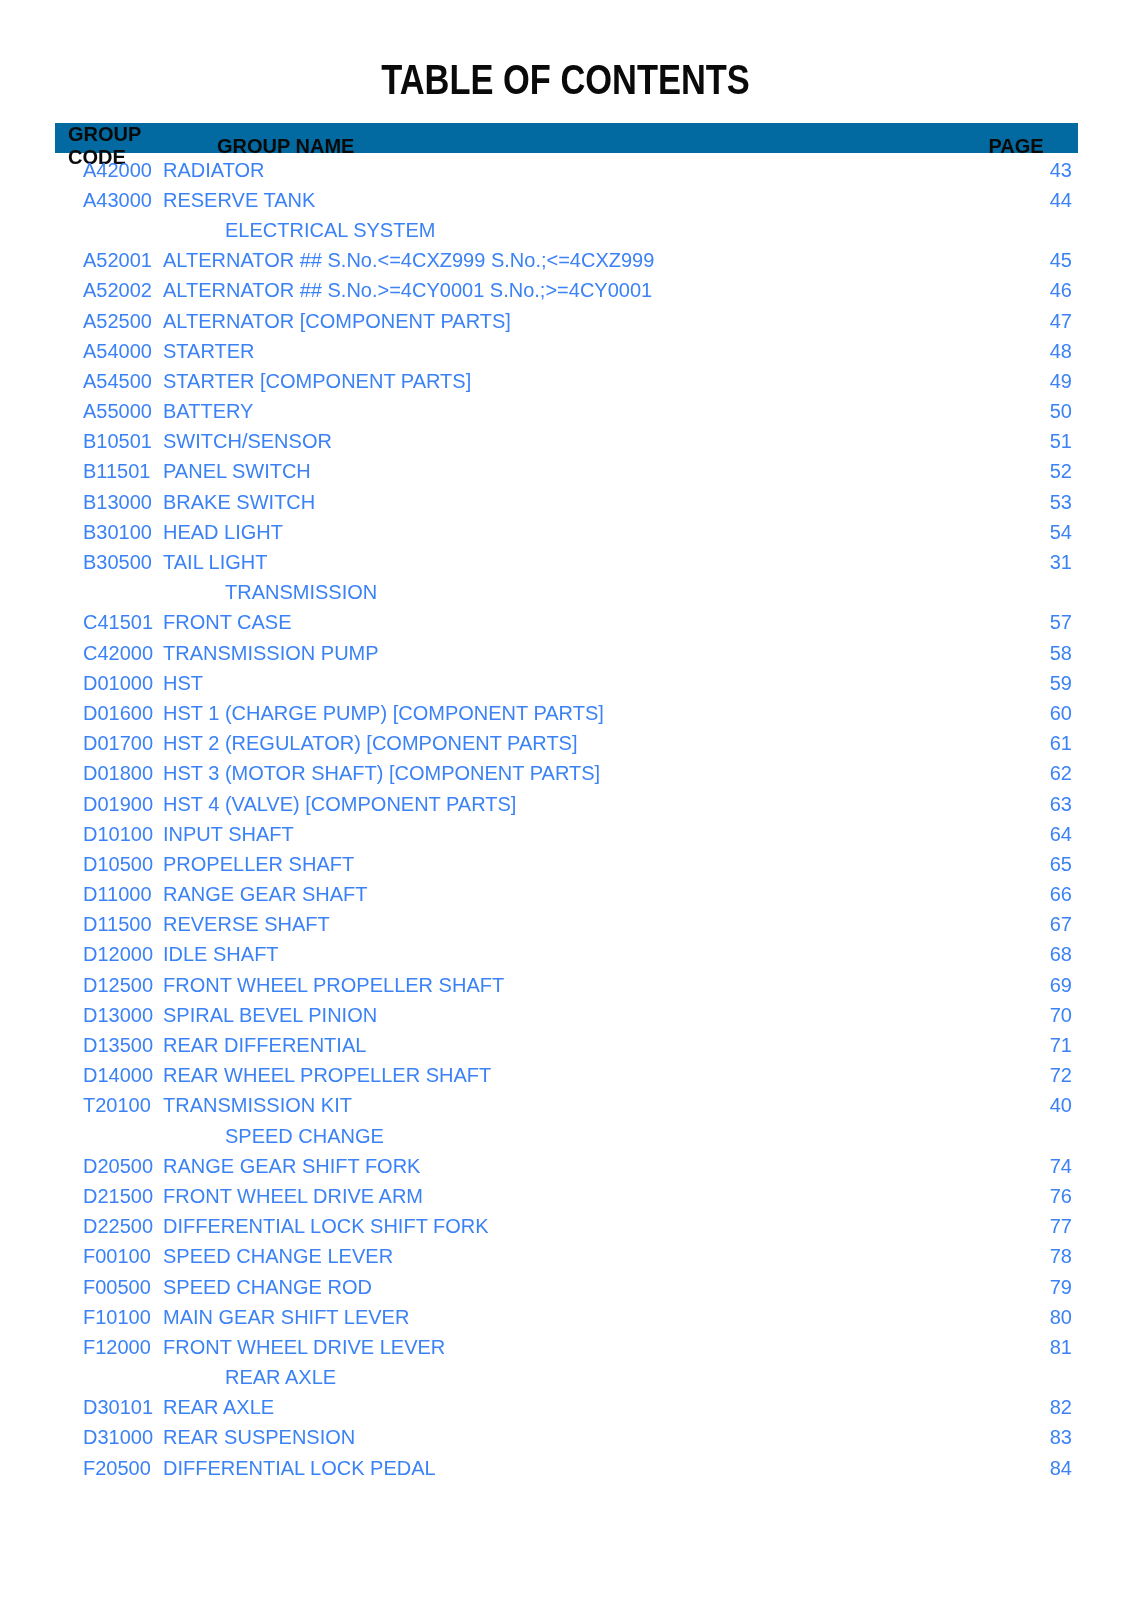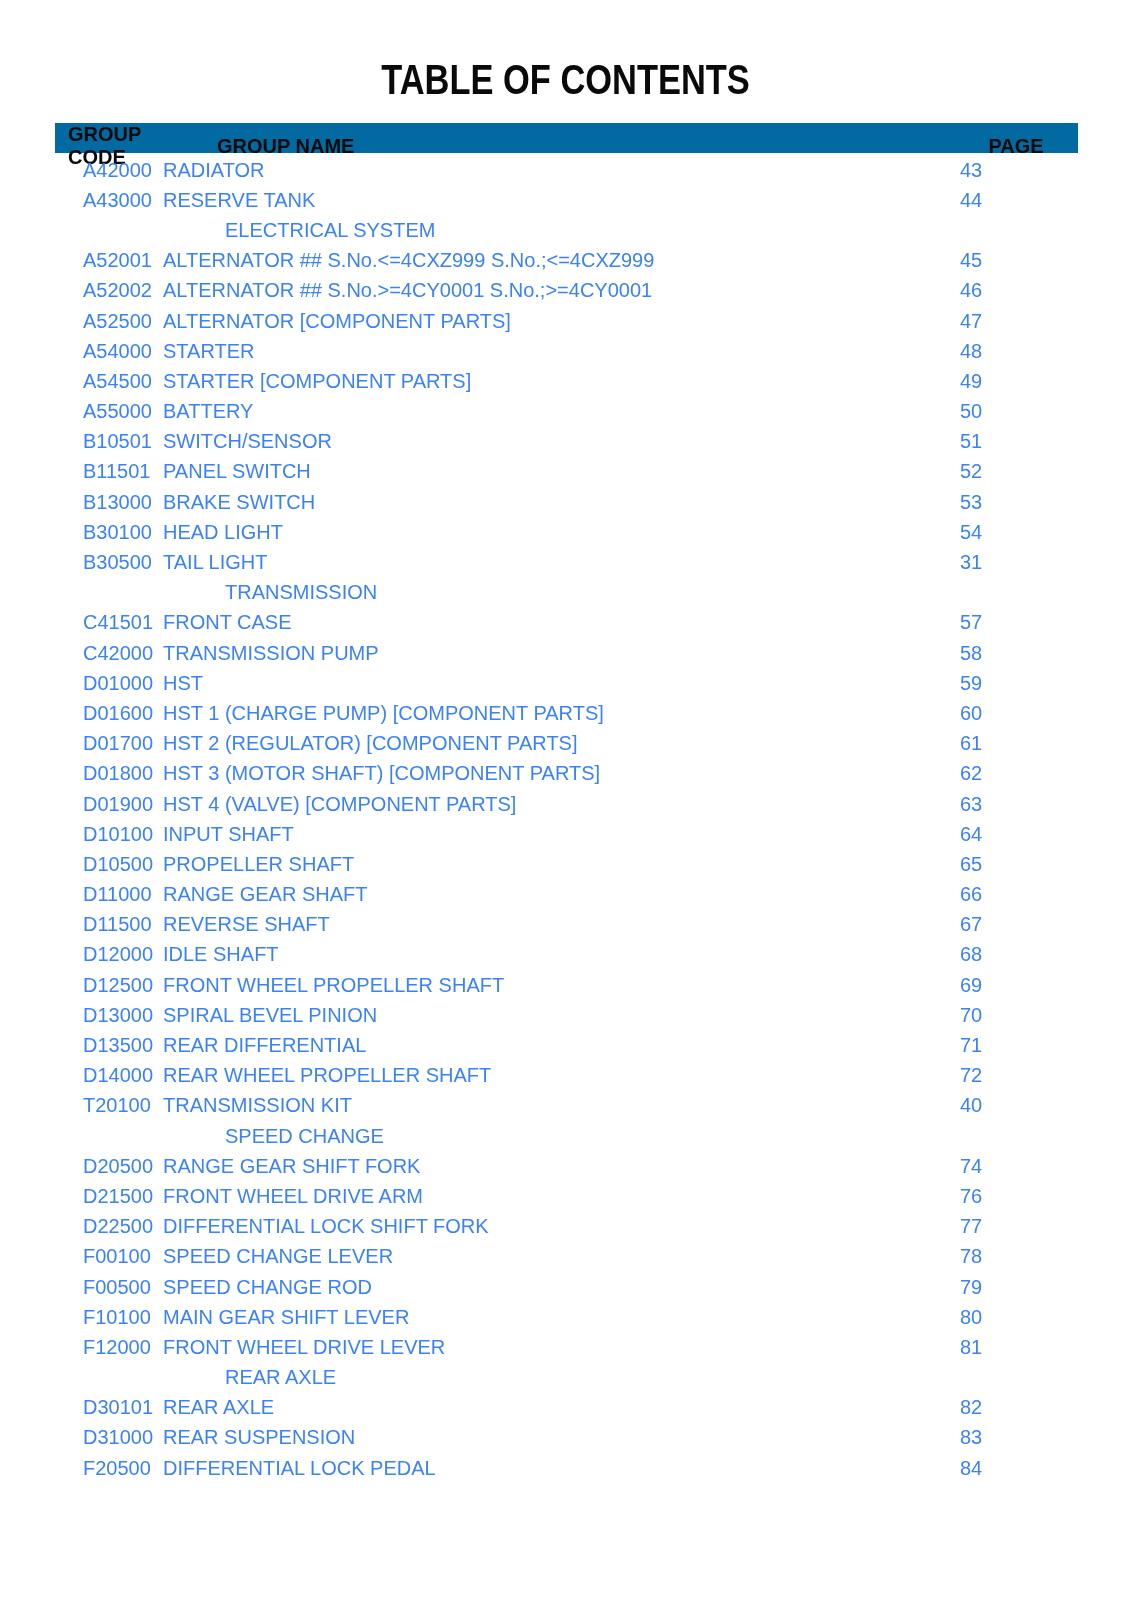--- a/index.html
+++ b/index.html
@@ -52,21 +52,21 @@
   .toc-row {
     display: grid;
     grid-template-columns: 108px 1fr 118px;
     align-items: center;
     height: 30.2px;
     font-size: 20px;
     color: #3b82f6;
     white-space: nowrap;
   }
   .toc-row .col-code { padding-left: 28px; }
-  .toc-row .col-page { text-align: left; padding-right: 6px; }
+  .toc-row .col-page { text-align: right; padding-right: 6px; }
   .toc-row.section .col-name { padding-left: 62px; }
 </style>
 </head>
 <body>
 
 <div class="page">
 
   <h1 class="doc-title">TABLE OF CONTENTS</h1>
 
   <div class="toc">

